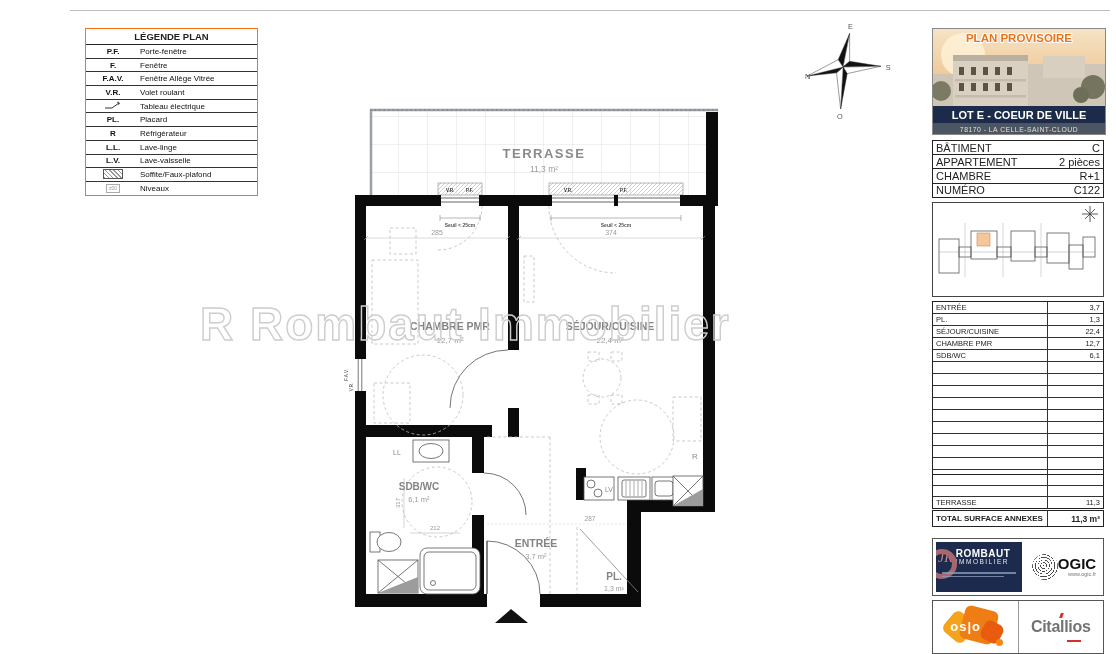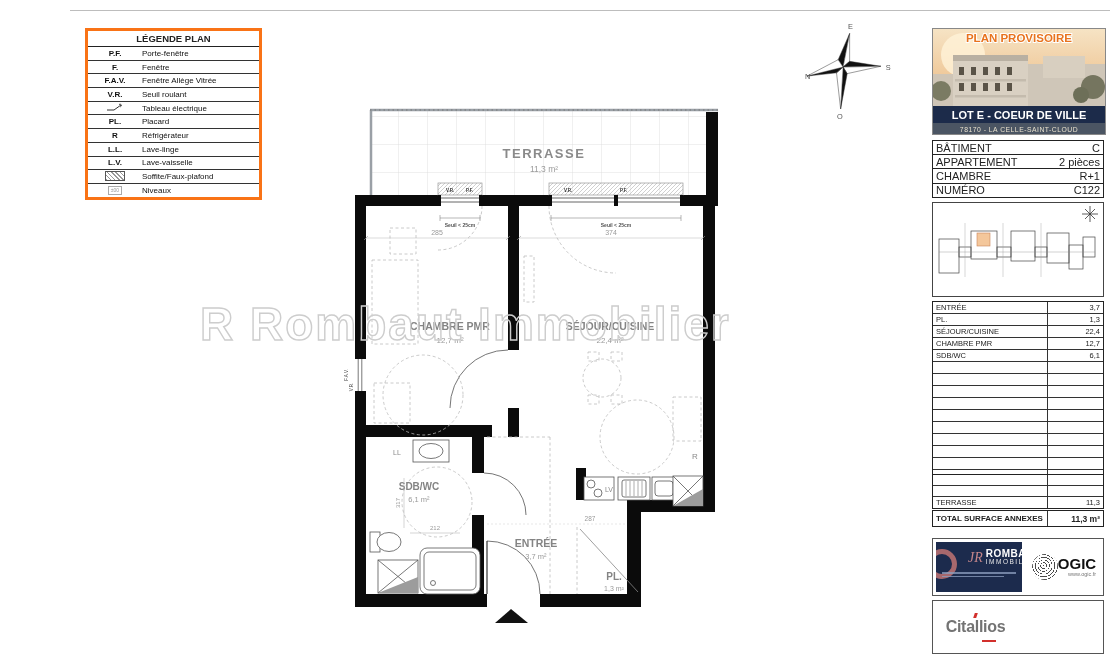--- a/index.html
+++ b/index.html
@@ -1,21 +1,21 @@
 <!DOCTYPE html>
 <html><head>
 <meta charset="utf-8">
 <style>
   html,body{margin:0;padding:0}
   body{width:1116px;height:654px;background:#fff;position:relative;overflow:hidden;
        font-family:"Liberation Sans",sans-serif;color:#222}
   .topline{position:absolute;left:70px;top:10px;width:1040px;height:1px;background:#bdbdbd}
 
   
-  .legend{position:absolute;left:85px;top:28px;width:171px;border:3px solid #f97316;background:#fff}
+  .legend{position:absolute;left:85px;top:28px;width:171px;border:1px solid #f97316;background:#fff}
   .lg-title{height:15px;line-height:15px;text-align:center;font-weight:bold;font-size:9.5px;border-bottom:1px solid #222}
   .lg-row{display:flex;align-items:center;height:12.7px;border-bottom:1px solid #333;font-size:8px}
   .lg-row:last-child{border-bottom:none}
   .lg-abbr{width:54px;text-align:center;font-weight:bold;color:#111}
   .lg-lab{flex:1;text-align:left;color:#111}
   .hatch-swatch{display:inline-block;width:18px;height:8px;border:1px solid #555;
      background:repeating-linear-gradient(45deg,#999 0 1px,transparent 1px 3px)}
   .level-chip{display:inline-block;border:1px solid #aaa;color:#999;font-size:5px;line-height:7px;padding:0 2px;font-weight:normal}
 
   
@@ -39,21 +39,21 @@
   .arow{display:flex;height:11px;border-bottom:1px solid #333;font-size:7.5px;align-items:center}
   .arow:last-child{border-bottom:none}
   .arow .al{flex:1;padding-left:3px;overflow:hidden;white-space:nowrap}
   .arow .av{width:52px;border-left:1px solid #333;height:100%;display:flex;align-items:center;justify-content:flex-end;padding-right:3px}
   .arow.total{height:16px;font-weight:bold;font-size:8px}
   .arow.total .av{font-size:8.5px}
   .arow.small{height:10px}
   .lcard{position:absolute;left:0;width:170px;border:1px solid #555;background:#fff;display:flex}
   .rombaut{width:86px;margin:3px;background:#1c2b4d;position:relative;overflow:hidden;color:#fff}
   .rb-cres{position:absolute;left:-9px;top:7px;width:20px;height:20px;border:5px solid #a7686d;border-radius:50%}
-  .rb-row{display:flex;align-items:center;margin:7px 0 0 32px}
+  .rb-row{display:flex;align-items:center;margin:7px 0 0 2px}
   .rb-jr{font-family:"Liberation Serif",serif;font-style:italic;font-size:14px;color:#c2858a;margin-right:3px}
   .rb-n1{font-size:10px;font-weight:bold;letter-spacing:.5px;line-height:9px}
   .rb-n2{font-size:6.5px;letter-spacing:1.5px;line-height:8px;color:#e8e8e8}
   .rb-line{height:1.5px;background:#8ea0c0;margin:2px 6px 0 6px;opacity:.75}
   .ogic{flex:1;display:flex;align-items:center;justify-content:center;}
   .fingerprint{width:26px;height:26px;border-radius:50%;
      background:repeating-radial-gradient(circle at 45% 45%, #4a4a4a 0 .6px, transparent .6px 2.7px)}
   .ogic-name{font-size:15px;font-weight:800;color:#101010;line-height:14px}
   .ogic-url{font-size:5.5px;color:#777;text-align:right}
   .half{width:50%;display:flex;align-items:center;justify-content:center;position:relative}
@@ -83,21 +83,21 @@
   <div class="lg-row">
     <div class="lg-abbr">F.</div>
     <div class="lg-lab">Fenêtre</div>
   </div>
   <div class="lg-row">
     <div class="lg-abbr">F.A.V.</div>
     <div class="lg-lab">Fenêtre Allège Vitrée</div>
   </div>
   <div class="lg-row">
     <div class="lg-abbr">V.R.</div>
-    <div class="lg-lab">Seuil roulant</div>
+    <div class="lg-lab">Volet roulant</div>
   </div>
   <div class="lg-row">
     <div class="lg-abbr">
       <svg width="18" height="9" viewBox="0 0 18 9">
         <path d="M1,7 H8 M8,7 L15,2 M13,1.5 c2.2,-0.9 3.4,1 1.4,2.3" fill="none" stroke="#333" stroke-width="1"></path>
       </svg>
     </div>
     <div class="lg-lab">Tableau électrique</div>
   </div>
   <div class="lg-row">
@@ -497,19 +497,28 @@
     <div class="ogic">
       <div class="fingerprint"></div>
       <div>
         <div class="ogic-name">OGIC</div>
         <div class="ogic-url">www.ogic.fr</div>
       </div>
     </div>
   </div>
 
   <div class="lcard" style="top:600px;height:52px">
+    <div class="half left">
+      <div class="oslo-wrap">
+        <div class="os1"></div>
+        <div class="os2"></div>
+        <div class="os3"></div>
+        <div class="os-dot"></div>
+        <div class="os-txt">os|o</div>
+      </div>
+    </div>
     <div class="half">
       <span class="cit-name">Citallios</span>
       <span class="cit-tick"></span>
       <span class="cit-bar"></span>
     </div>
   </div>
 </div>
 
 </body></html>

